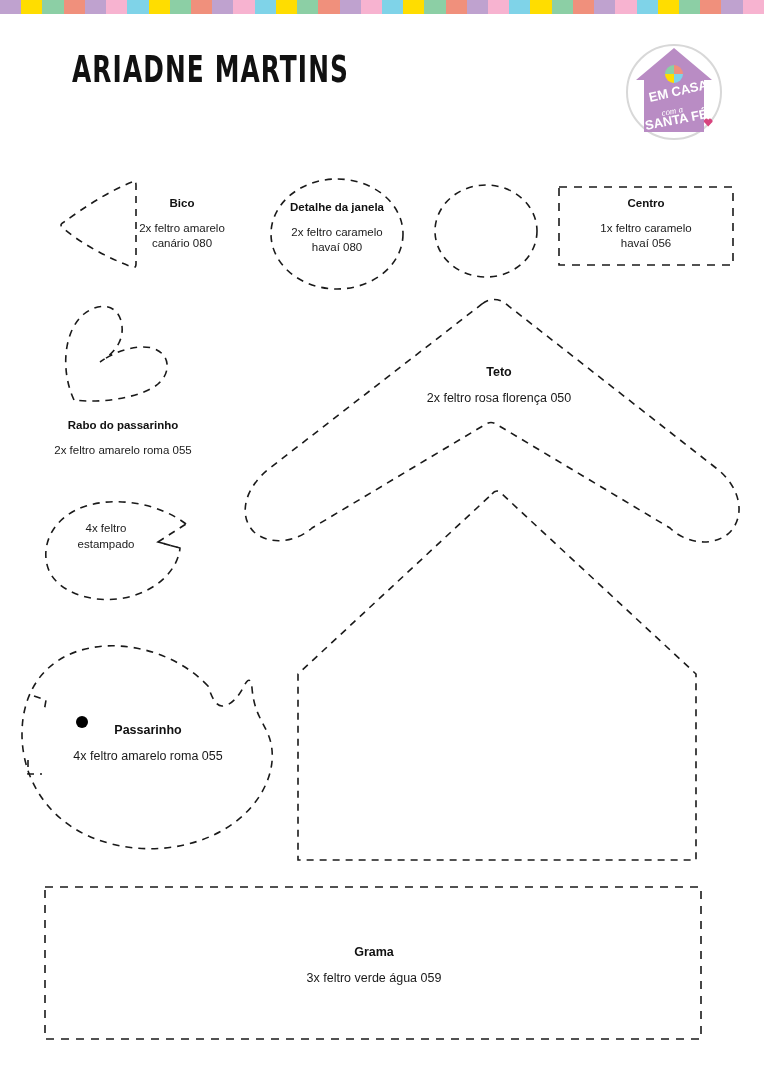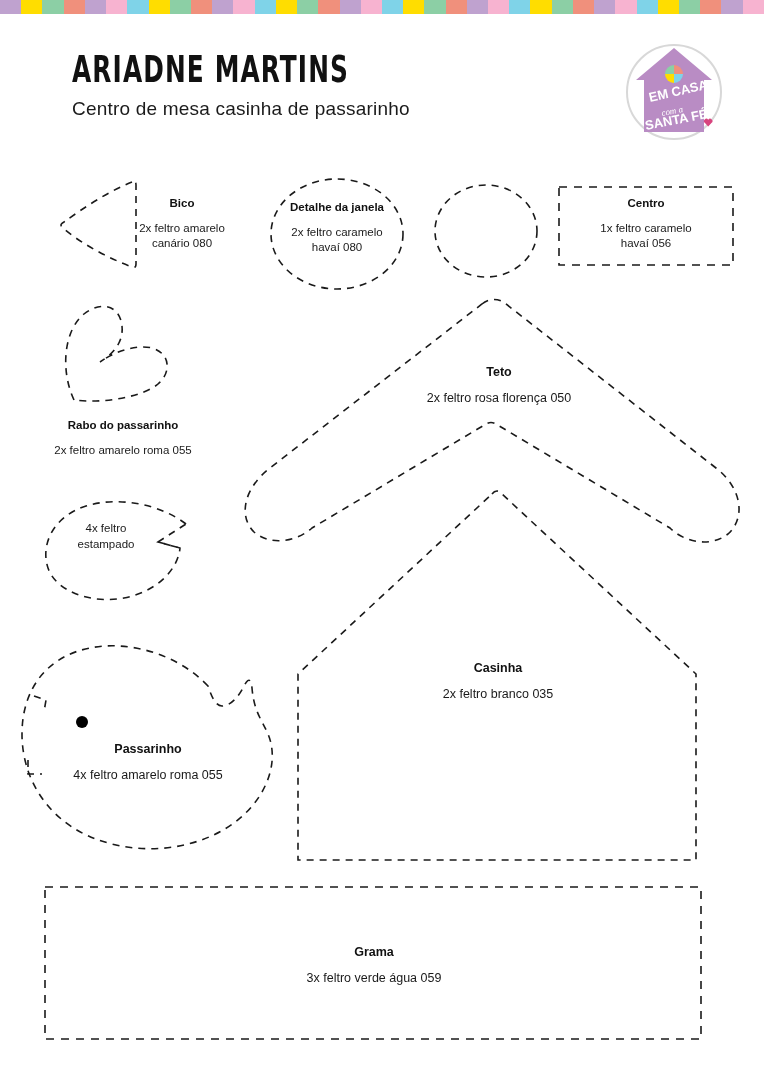--- a/index.html
+++ b/index.html
@@ -103,21 +103,20 @@
       <div class="stripe" style="background: rgb(127, 211, 232); width: 21.2222px;"></div>
       <div class="stripe" style="background: rgb(255, 221, 0); width: 21.2222px;"></div>
       <div class="stripe" style="background: rgb(140, 207, 165); width: 21.2222px;"></div>
       <div class="stripe" style="background: rgb(240, 144, 124); width: 21.2222px;"></div>
       <div class="stripe" style="background: rgb(191, 162, 207); width: 21.2222px;"></div>
       <div class="stripe" style="background: rgb(247, 179, 208); width: 21.2222px;"></div>
     </div>
 
   <div class="header">
     <div class="title">ARIADNE MARTINS</div>
-    <div class="subtitle">Centro de mesa casinha de passarinho</div>
 
     <div class="logo">
       <svg width="108" height="104" viewBox="0 0 108 104" aria-hidden="true">
         <circle cx="54" cy="52" r="47" fill="none" stroke="#d8d8d8" stroke-width="2"></circle>
         <path d="M54 8 L92 40 L84 40 L84 92 L24 92 L24 40 L16 40 Z" fill="#b98cc4"></path>
         <g transform="translate(54,34)">
           <path d="M0,-9 A9,9 0 0 1 9,0 L0,0 Z" fill="#f0907c"></path>
           <path d="M9,0 A9,9 0 0 1 0,9 L0,0 Z" fill="#7fd3e8"></path>
           <path d="M0,9 A9,9 0 0 1 -9,0 L0,0 Z" fill="#ffdd00"></path>
           <path d="M-9,0 A9,9 0 0 1 0,-9 L0,0 Z" fill="#8ccfa5"></path>
@@ -195,45 +194,41 @@
   <div class="shape" style="left:8px;top:638px;">
     <svg width="280" height="218" viewBox="0 0 280 218">
       <path class="dash" d="M200,48 C170,16 120,2 82,10 C40,18 14,50 14,96 C14,146 46,192 104,206
                             C168,222 236,196 258,146 C266,128 266,110 260,96 C254,82 246,74 244,50
                             C243,40 240,40 236,48 C230,60 222,68 214,68 C208,68 204,60 200,48 Z"></path>
       <path class="dash" d="M26,58 L38,62 L36,74"></path>
       <path class="dash" d="M20,122 L20,136 L34,136"></path>
       <circle class="eye" cx="74" cy="84" r="6"></circle>
     </svg>
   </div>
-  <div class="lbl big" style="left:36px;top:722px;width:224px;margin-top:19px;">
+  <div class="lbl big" style="left:36px;top:722px;width:224px;">
     <div class="name">Passarinho</div>
     <div class="spec" style="white-space:pre-line;">4x feltro amarelo roma 055</div>
   </div>
 
   <div class="shape" style="left:246px;top:296px;">
     <svg width="510" height="250" viewBox="0 0 510 250">
       <path class="dash" d="M236,8 C243,2 253,2 260,8 L470,172 C496,192 500,222 482,238 C464,252 438,246 424,232
            L250,128 C247,126 243,126 240,128 L66,232 C50,246 24,250 8,236 C-8,220 -2,192 24,172 Z"></path>
     </svg>
   </div>
   <div class="lbl big" style="left:354px;top:364px;width:290px;">
     <div class="name">Teto</div>
     <div class="spec" style="white-space:pre-line;">2x feltro rosa florença 050</div>
   </div>
 
   <div class="shape" style="left:292px;top:488px;">
     <svg width="410" height="382" viewBox="0 0 410 382">
       <path class="dash" d="M200,6 C203,2 207,2 210,6 L404,186 L404,372 L6,372 L6,186 Z"></path>
     </svg>
   </div>
-  <div class="lbl big" style="left:370px;top:660px;width:256px;">
-    <div class="name">Casinha</div>
-    <div class="spec" style="white-space:pre-line;">2x feltro branco 035</div>
-  </div>
 
   <div class="shape" style="left:44px;top:886px;">
     <svg width="658" height="154" viewBox="0 0 658 154">
       <rect class="dash-rect" x="1" y="1" width="656" height="152"></rect>
     </svg>
   </div>
   <div class="lbl big" style="left:246px;top:944px;width:256px;">
     <div class="name">Grama</div>
     <div class="spec" style="white-space:pre-line;">3x feltro verde água 059</div>
   </div>

